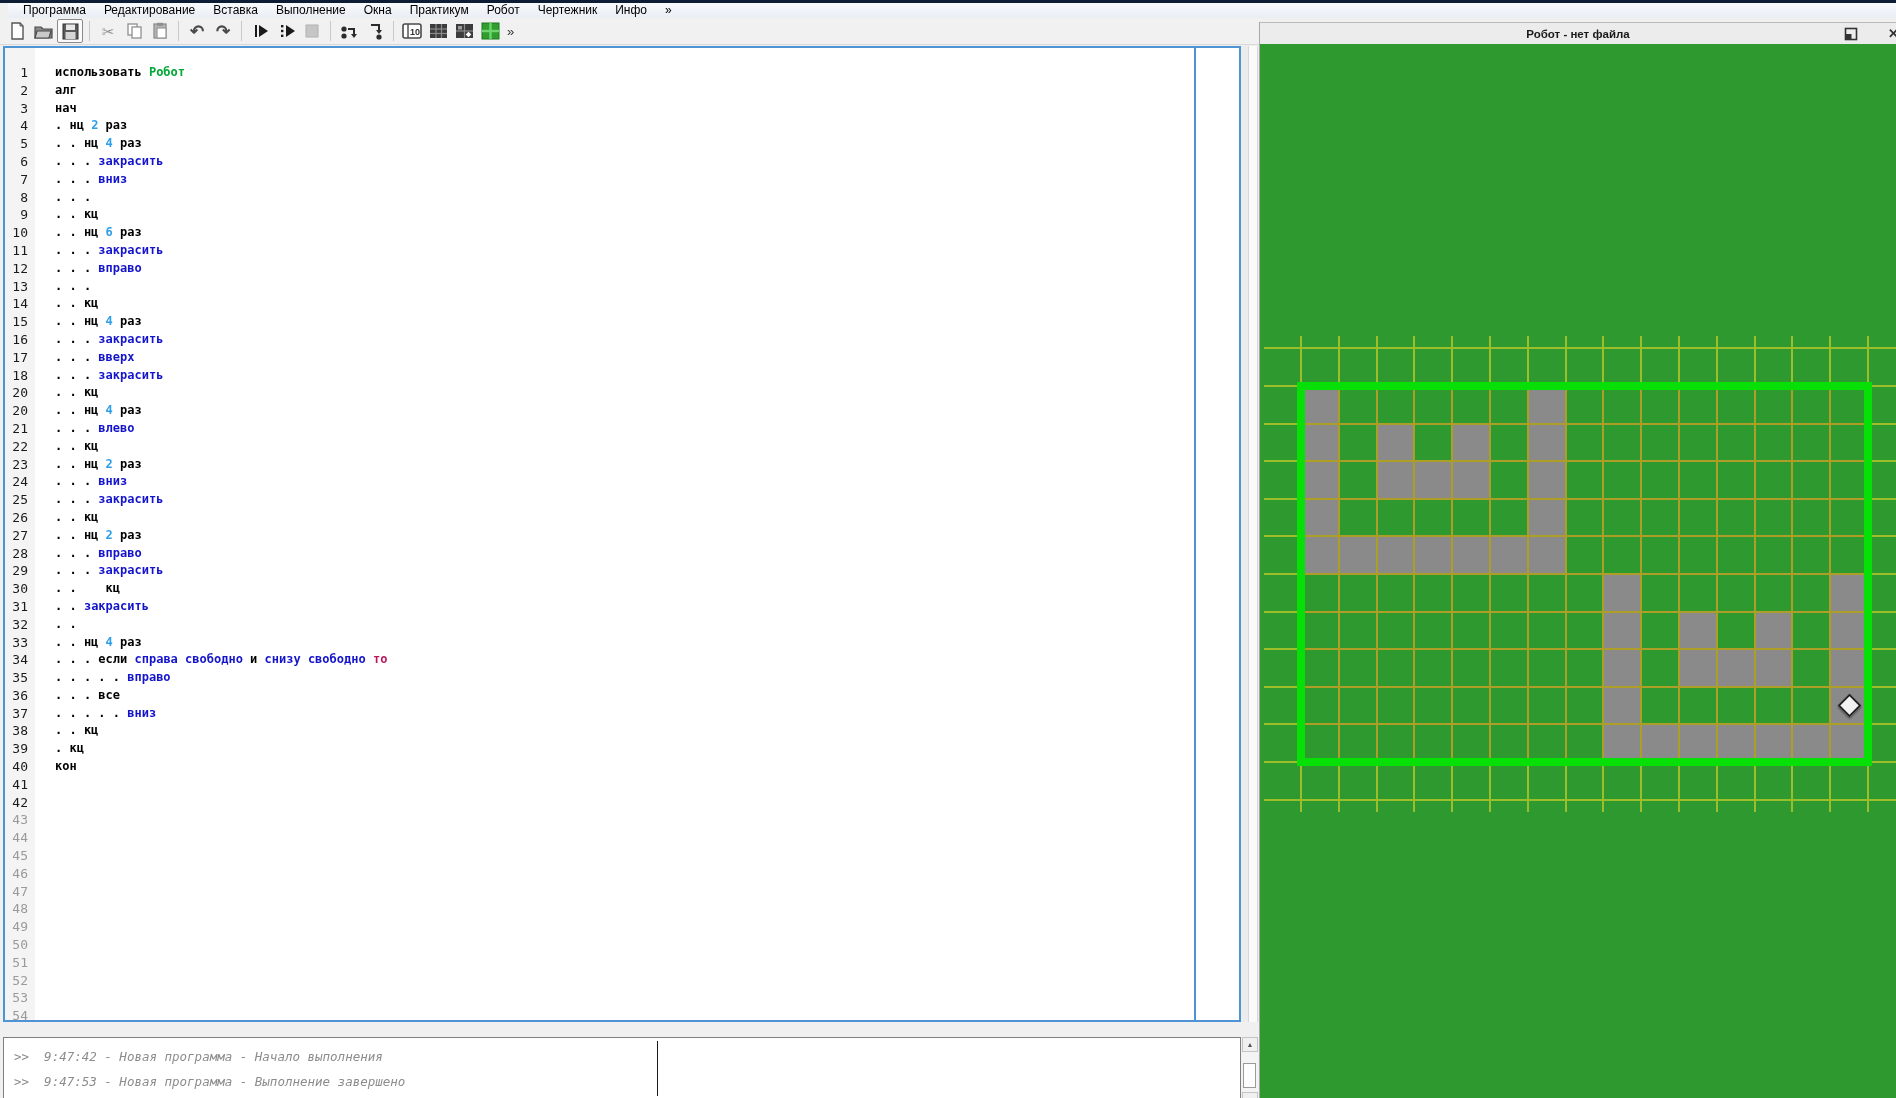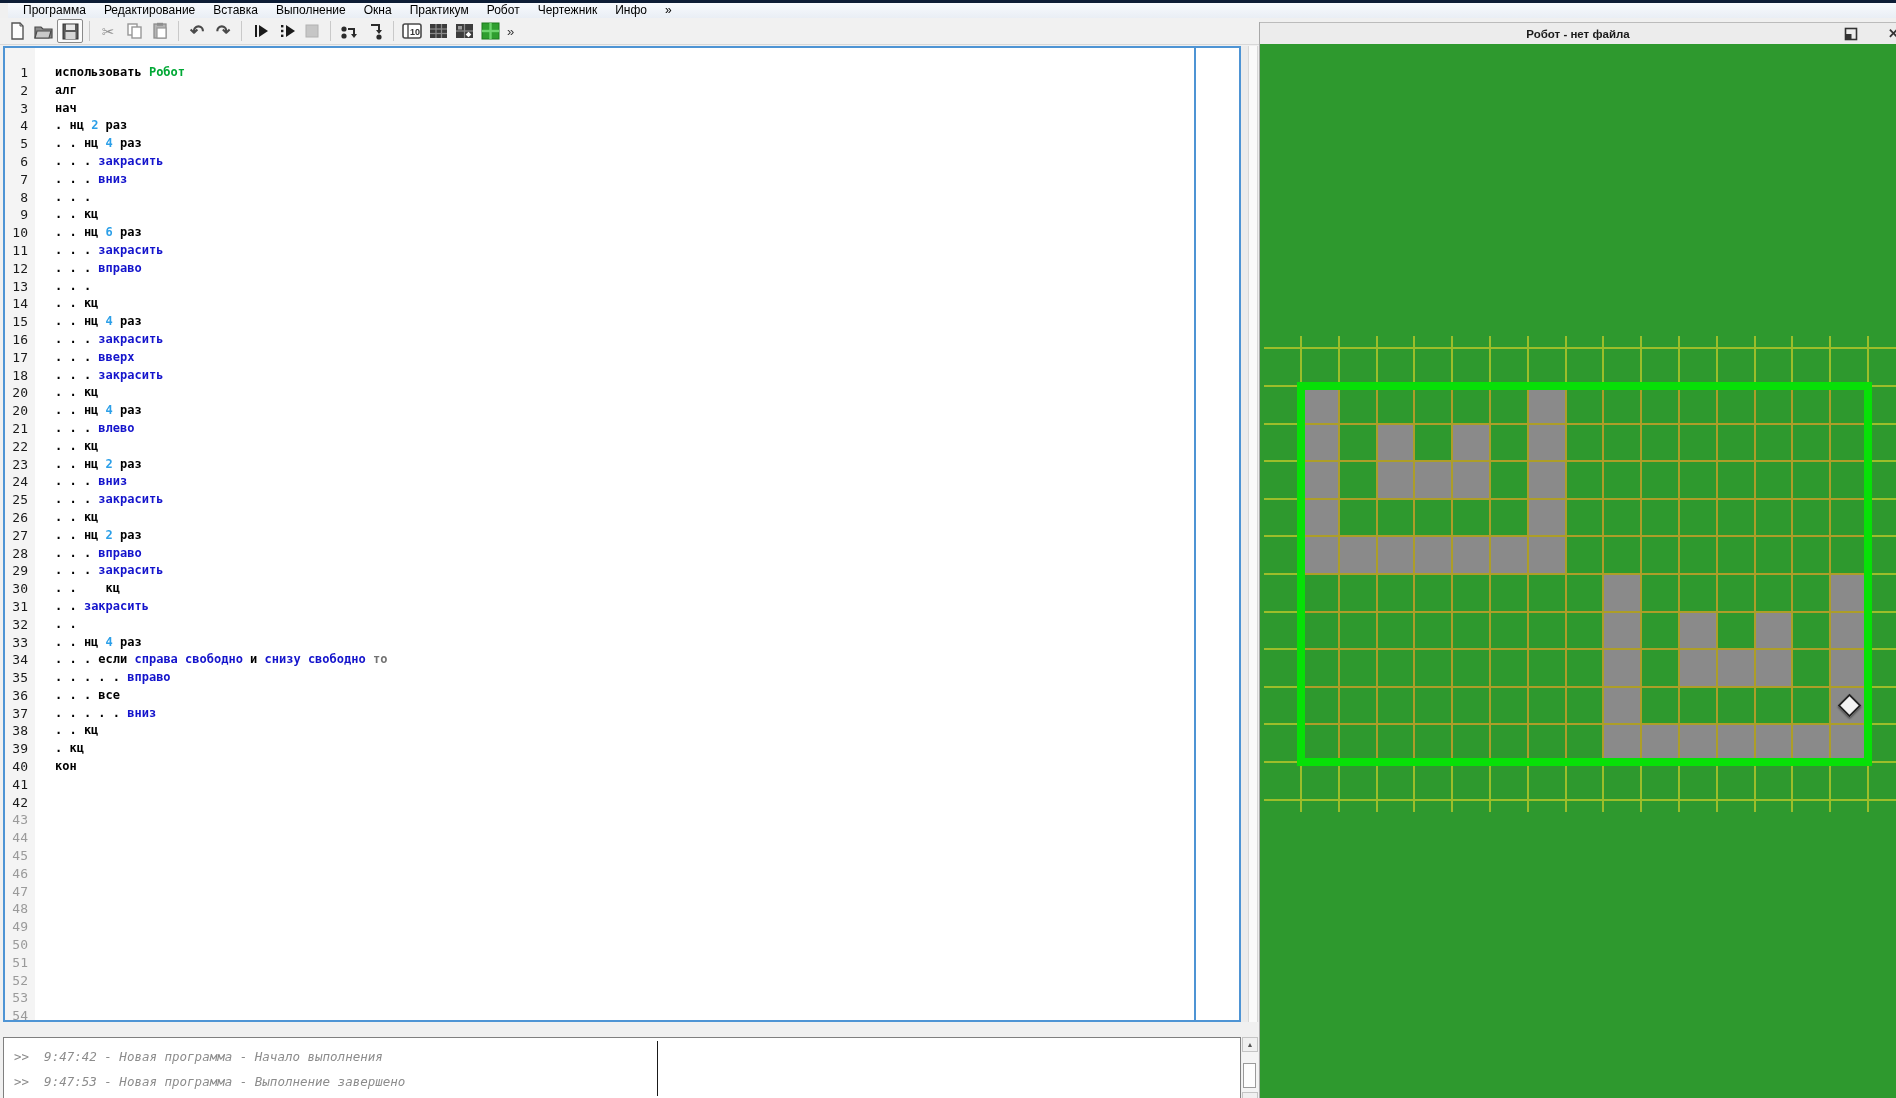--- a/index.html
+++ b/index.html
@@ -249,21 +249,21 @@
         <div class="lnum dim">48</div>
         <div class="lnum dim">49</div>
         <div class="lnum dim">50</div>
         <div class="lnum dim">51</div>
         <div class="lnum dim">52</div>
         <div class="lnum dim">53</div>
         <div class="lnum dim">54</div>
       </div>
     <div class="code-area">
         <div class="codeline"><span style="color: rgb(0, 0, 0);">использовать </span><span style="color: rgb(0, 168, 53);">Робот</span></div>
-        <div class="codeline"><span style="color: rgb(0, 0, 0); font-family: Liberation Mono, monospace;">алг</span></div>
+        <div class="codeline"><span style="color: rgb(0, 0, 0);">алг</span></div>
         <div class="codeline"><span style="color: rgb(0, 0, 0);">нач</span></div>
         <div class="codeline"><span style="color: rgb(0, 0, 0);">. нц </span><span style="color: rgb(43, 159, 232);">2</span><span style="color: rgb(0, 0, 0);"> раз</span></div>
         <div class="codeline"><span style="color: rgb(0, 0, 0);">. . нц </span><span style="color: rgb(43, 159, 232);">4</span><span style="color: rgb(0, 0, 0);"> раз</span></div>
         <div class="codeline"><span style="color: rgb(0, 0, 0);">. . . </span><span style="color: rgb(20, 20, 204);">закрасить</span></div>
         <div class="codeline"><span style="color: rgb(0, 0, 0);">. . . </span><span style="color: rgb(20, 20, 204);">вниз</span></div>
         <div class="codeline"><span style="color: rgb(0, 0, 0);">. . .</span></div>
         <div class="codeline"><span style="color: rgb(0, 0, 0);">. . кц</span></div>
         <div class="codeline"><span style="color: rgb(0, 0, 0);">. . нц </span><span style="color: rgb(43, 159, 232);">6</span><span style="color: rgb(0, 0, 0);"> раз</span></div>
         <div class="codeline"><span style="color: rgb(0, 0, 0);">. . . </span><span style="color: rgb(20, 20, 204);">закрасить</span></div>
         <div class="codeline"><span style="color: rgb(0, 0, 0);">. . . </span><span style="color: rgb(20, 20, 204);">вправо</span></div>
@@ -281,21 +281,21 @@
         <div class="codeline"><span style="color: rgb(0, 0, 0);">. . . </span><span style="color: rgb(20, 20, 204);">вниз</span></div>
         <div class="codeline"><span style="color: rgb(0, 0, 0);">. . . </span><span style="color: rgb(20, 20, 204);">закрасить</span></div>
         <div class="codeline"><span style="color: rgb(0, 0, 0);">. . кц</span></div>
         <div class="codeline"><span style="color: rgb(0, 0, 0);">. . нц </span><span style="color: rgb(43, 159, 232);">2</span><span style="color: rgb(0, 0, 0);"> раз</span></div>
         <div class="codeline"><span style="color: rgb(0, 0, 0);">. . . </span><span style="color: rgb(20, 20, 204);">вправо</span></div>
         <div class="codeline"><span style="color: rgb(0, 0, 0);">. . . </span><span style="color: rgb(20, 20, 204);">закрасить</span></div>
         <div class="codeline"><span style="color: rgb(0, 0, 0);">. .    кц</span></div>
         <div class="codeline"><span style="color: rgb(0, 0, 0);">. . </span><span style="color: rgb(20, 20, 204);">закрасить</span></div>
         <div class="codeline"><span style="color: rgb(0, 0, 0);">. .</span></div>
         <div class="codeline"><span style="color: rgb(0, 0, 0);">. . нц </span><span style="color: rgb(43, 159, 232);">4</span><span style="color: rgb(0, 0, 0);"> раз</span></div>
-        <div class="codeline"><span style="color: rgb(0, 0, 0);">. . . если </span><span style="color: rgb(20, 20, 204);">справа свободно</span><span style="color: rgb(0, 0, 0);"> и </span><span style="color: rgb(20, 20, 204);">снизу свободно</span><span style="color: #737373;"> то</span></div>
+        <div class="codeline"><span style="color: rgb(0, 0, 0);">. . . если </span><span style="color: rgb(20, 20, 204);">справа свободно</span><span style="color: rgb(0, 0, 0);"> и </span><span style="color: rgb(20, 20, 204);">снизу свободно</span><span style="color: #be185d;"> то</span></div>
         <div class="codeline"><span style="color: rgb(0, 0, 0);">. . . . . </span><span style="color: rgb(20, 20, 204);">вправо</span></div>
         <div class="codeline"><span style="color: rgb(0, 0, 0);">. . . все</span></div>
         <div class="codeline"><span style="color: rgb(0, 0, 0);">. . . . . </span><span style="color: rgb(20, 20, 204);">вниз</span></div>
         <div class="codeline"><span style="color: rgb(0, 0, 0);">. . кц</span></div>
         <div class="codeline"><span style="color: rgb(0, 0, 0);">. кц</span></div>
         <div class="codeline"><span style="color: rgb(0, 0, 0);">кон</span></div>
       </div>
     <div class="margin-line"></div>
   </div>
   <div class="ed-gap">

